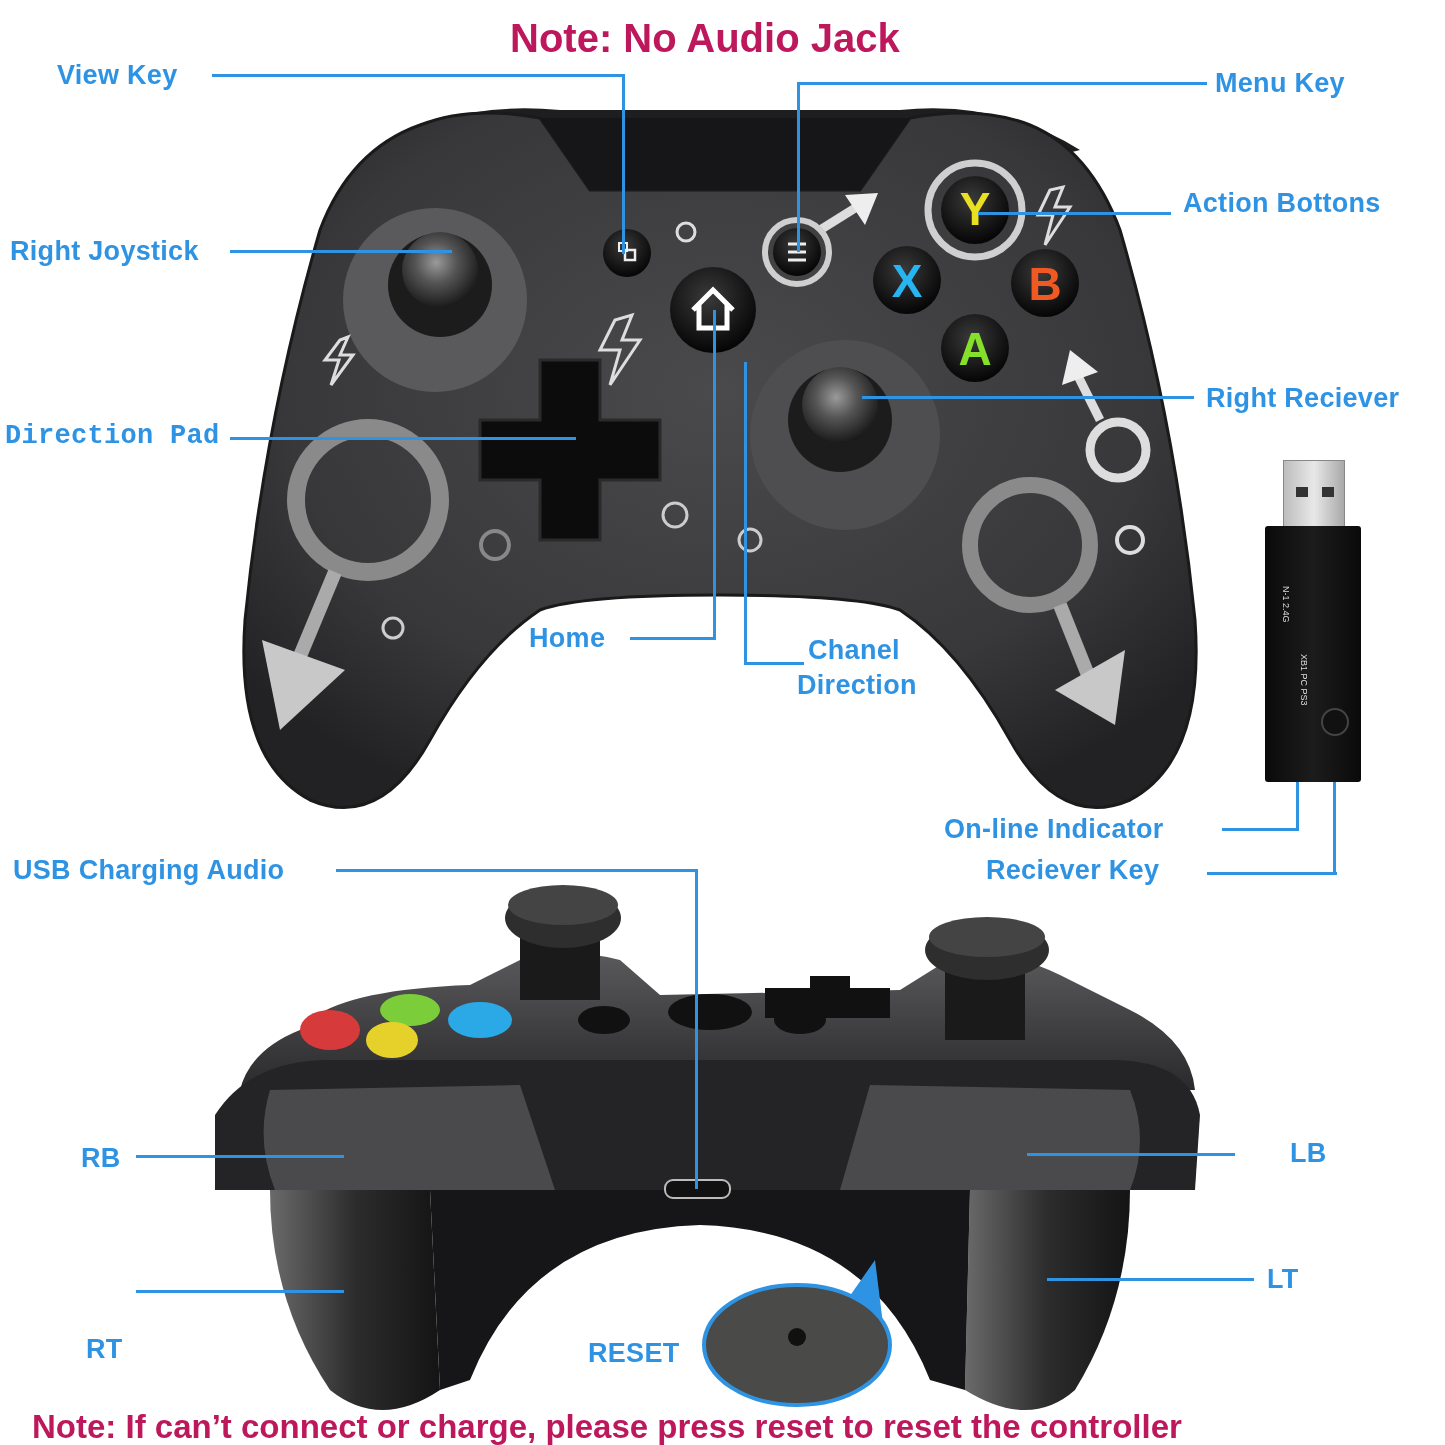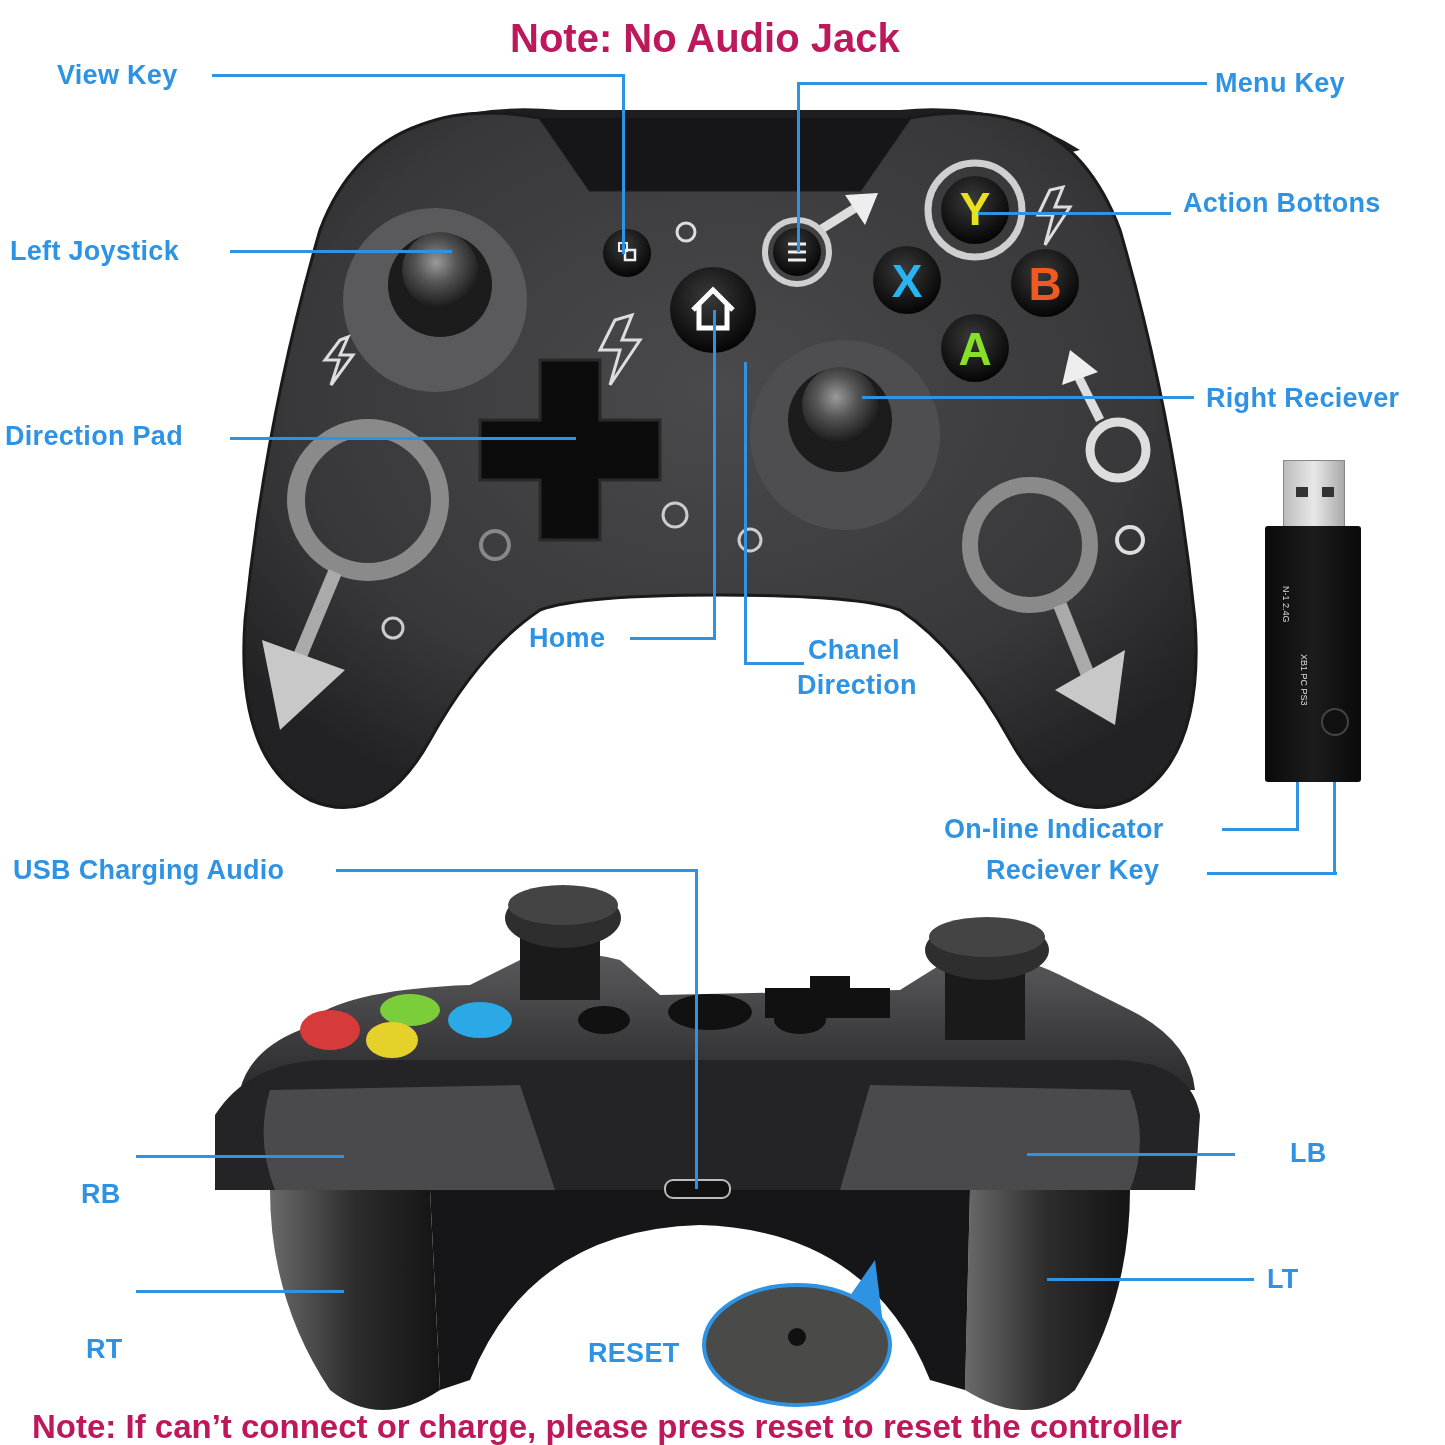--- a/index.html
+++ b/index.html
@@ -114,30 +114,30 @@
 </div>
 
 <div class="label" style="left:57px; top:62px;">View Key</div>
 <div class="line" style="left:212px; top:74px; width:412px; height:3px;"></div>
 <div class="line" style="left:622px; top:74px; width:3px; height:180px;"></div>
 
 <div class="label" style="left:1215px; top:70px;">Menu Key</div>
 <div class="line" style="left:797px; top:82px; width:410px; height:3px;"></div>
 <div class="line" style="left:797px; top:82px; width:3px; height:170px;"></div>
 
-<div class="label" style="left:10px; top:238px;">Left Joystick</div>
+<div class="label" style="left:10px; top:238px;">Right Joystick</div>
 <div class="line" style="left:230px; top:250px; width:222px; height:3px;"></div>
 
 <div class="label" style="left:1183px; top:190px;">Action Bottons</div>
 <div class="line" style="left:978px; top:212px; width:193px; height:3px;"></div>
 
 <div class="label" style="left:1206px; top:385px;">Right Reciever</div>
 <div class="line" style="left:862px; top:396px; width:332px; height:3px;"></div>
 
-<div class="label" style="left:5px; top:423px;">Direction Pad</div>
+<div class="label" style="left:5px; top:423px;font-family:Liberation Mono, monospace;">Direction Pad</div>
 <div class="line" style="left:230px; top:437px; width:346px; height:3px;"></div>
 
 <div class="label" style="left:529px; top:625px;">Home</div>
 <div class="line" style="left:630px; top:637px; width:86px; height:3px;"></div>
 <div class="line" style="left:713px; top:310px; width:3px; height:330px;"></div>
 
 <div class="label" style="left:808px; top:637px;">Chanel</div>
 <div class="label" style="left:797px; top:672px;">Direction</div>
 <div class="line" style="left:744px; top:362px; width:3px; height:302px;"></div>
 <div class="line" style="left:744px; top:662px; width:60px; height:3px;"></div>
@@ -199,21 +199,21 @@
   <path d="M 840 1310 L 875 1260 L 885 1340 Z" fill="#2f93e4"></path>
 
   <ellipse cx="797" cy="1345" rx="93" ry="60" fill="#4a4a48" stroke="#2f93e4" stroke-width="4"></ellipse>
   <circle cx="797" cy="1337" r="9" fill="#111"></circle>
 </svg>
 
 <div class="label" style="left:13px; top:857px;">USB Charging Audio</div>
 <div class="line" style="left:336px; top:869px; width:362px; height:3px;"></div>
 <div class="line" style="left:695px; top:869px; width:3px; height:320px;"></div>
 
-<div class="label" style="left:81px; top:1145px;margin-top:36px;">RB</div>
+<div class="label" style="left:81px; top:1145px;">RB</div>
 <div class="line" style="left:136px; top:1155px; width:208px; height:3px;"></div>
 
 <div class="label" style="left:86px; top:1336px;">RT</div>
 <div class="line" style="left:136px; top:1290px; width:208px; height:3px;"></div>
 
 <div class="label" style="left:1246px; top:1140px;margin-left:44px;">LB</div>
 <div class="line" style="left:1027px; top:1153px; width:208px; height:3px;"></div>
 
 <div class="label" style="left:1267px; top:1266px;">LT</div>
 <div class="line" style="left:1047px; top:1278px; width:207px; height:3px;"></div>

